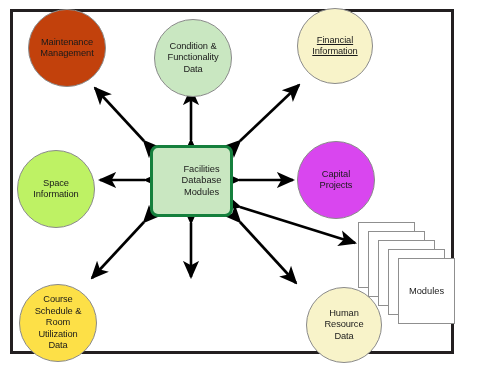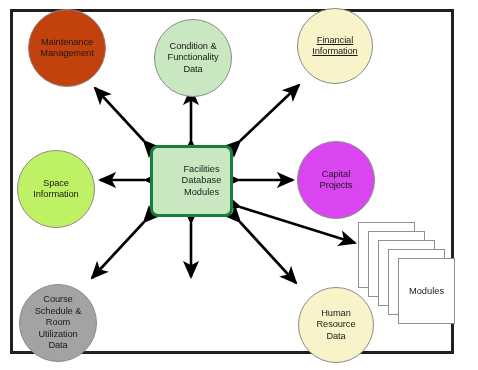--- a/index.html
+++ b/index.html
@@ -135,26 +135,26 @@
   </div>
 
   <div class="center-box" style="left:150px; top:145px; width:83px; height:72px; background:#c9e7c1;">
     <span class="lbl">Facilities<br>Database<br>Modules</span>
   </div>
 
   <div class="node-circle" style="left:297px; top:141px; width:78px; height:78px; background:#d946ef;">
     <span class="lbl">Capital<br>Projects</span>
   </div>
 
-  <div class="node-circle" style="left:19px; top:284px; width:78px; height:78px; background:#a3a3a3;">
+  <div class="node-circle" style="left:19px; top:284px; width:78px; height:78px; background:#fde047;">
     <span class="lbl">Course<br>Schedule &amp;<br>Room<br>Utilization<br>Data</span>
   </div>
 
 
-  <div class="node-circle" style="left:298px; top:287px; width:76px; height:76px; background:#f8f3c9;">
+  <div class="node-circle" style="left:306px; top:287px; width:76px; height:76px; background:#f8f3c9;">
     <span class="lbl">Human<br>Resource<br>Data</span>
   </div>
 
   <div id="reports-stack">
     <div class="report-page" style="left:0px; top:0px;"></div>
     <div class="report-page" style="left:10px; top:9px;"></div>
     <div class="report-page" style="left:20px; top:18px;"></div>
     <div class="report-page" style="left:30px; top:27px;"></div>
     <div class="report-page top" style="left:40px; top:36px;">
       <span>Modules</span>

